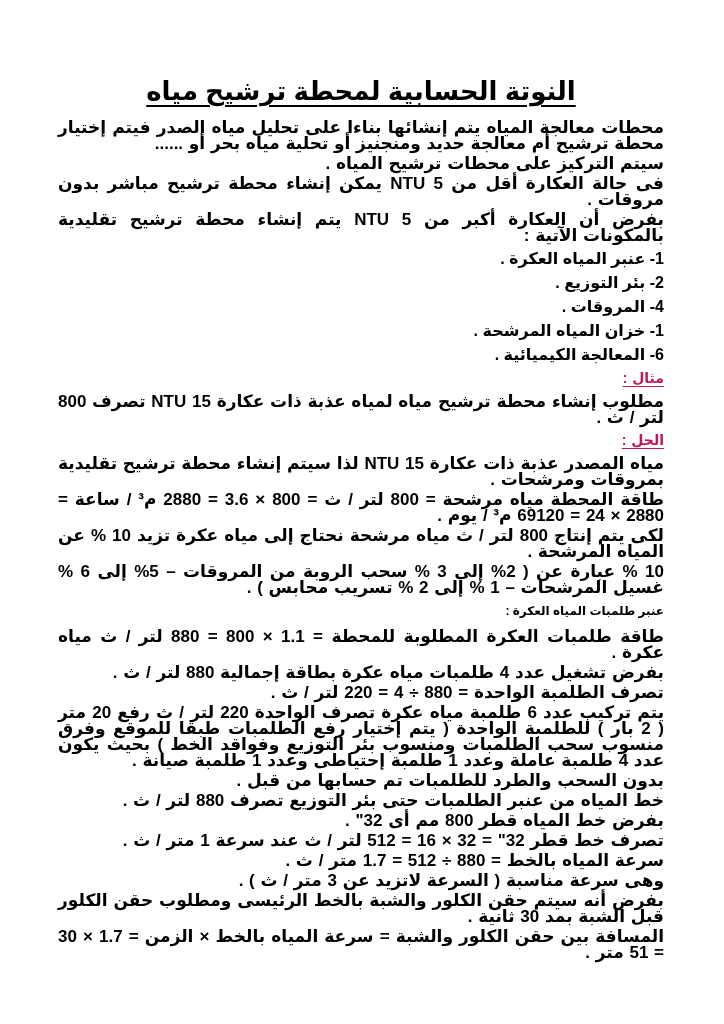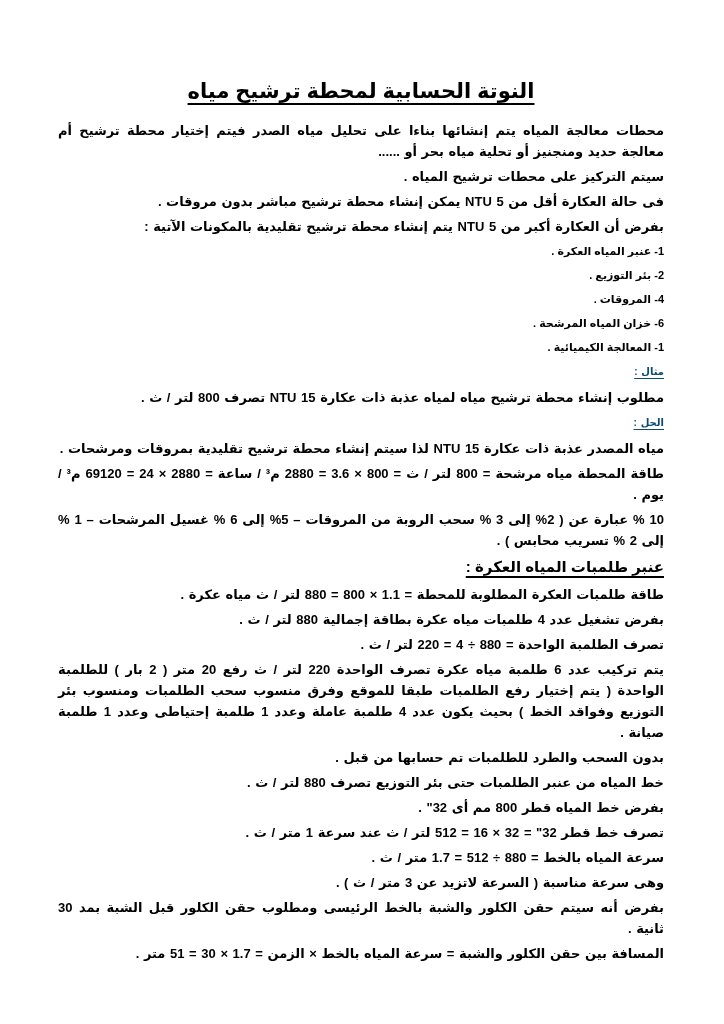--- a/index.html
+++ b/index.html
@@ -14,55 +14,54 @@
     box-sizing: border-box;
     background: #ffffff;
     padding: 78px 60px 30px 58px;
     direction: rtl;
     overflow: hidden;
     font-family: "Liberation Sans", "DejaVu Sans", sans-serif;
     font-weight: 700;
     color: #000000;
   }
   .doc-title {
-    font-size: 21px;
+    font-size: 26px;
     line-height: 26px;
     text-align: center;
     margin: 0 0 16px 0;
     text-decoration: underline;
     text-decoration-thickness: 2px;
     text-underline-offset: 5px;
   }
   .para {
-    font-size: 13px;
-    line-height: 21px;
+    font-size: 17px;
+    line-height: 16px;
     margin: 0 0 4px 0;
     text-align: justify;
     word-spacing: 1px;
   }
   .list-item {
-    font-size: 11px;
+    font-size: 16px;
     line-height: 21px;
     margin: 0 0 3px 0;
     text-align: right;
   }
   .red-heading {
-    color: #0c4a6e;
-    font-size: 10px;
+    color: #be185d;
+    font-size: 14px;
     line-height: 21px;
     margin: 2px 0 5px 0;
     text-decoration: underline;
     text-underline-offset: 3px;
     width: fit-content;
   }
   .section-heading {
-    font-size: 15px;
+    font-size: 12px;
     line-height: 23px;
     margin: 4px 0 6px 0;
-    text-decoration: underline;
     text-decoration-thickness: 1.5px;
     text-underline-offset: 4px;
     width: fit-content;
   }
 </style>
 </head>
 <body>
 
 <div class="page">
 
@@ -70,30 +69,31 @@
 
   <div class="para">محطات معالجة المياه يتم إنشائها بناءا على تحليل مياه الصدر فيتم إختيار محطة ترشيح أم معالجة حديد ومنجنيز أو تحلية مياه بحر أو ......</div>
   <div class="para">سيتم التركيز على محطات ترشيح المياه .</div>
   <div class="para">فى حالة العكارة أقل من NTU 5 يمكن إنشاء محطة ترشيح مباشر بدون مروقات .</div>
   <div class="para">بفرض أن العكارة أكبر من NTU 5 يتم إنشاء محطة ترشيح تقليدية بالمكونات الآتية :</div>
 
   <div>
     <div class="list-item">1- عنبر المياه العكرة .</div>
     <div class="list-item">2- بئر التوزيع .</div>
     <div class="list-item">4- المروقات .</div>
-    <div class="list-item">6- خزان المياه المرشحة .</div>
-    <div class="list-item">1- المعالجة الكيميائية .</div>
+    <div class="list-item">1- خزان المياه المرشحة .</div>
+    <div class="list-item">6- المعالجة الكيميائية .</div>
   </div>
 
   <div class="para red-heading">مثال :</div>
   <div class="para">مطلوب إنشاء محطة ترشيح مياه لمياه عذبة ذات عكارة  NTU 15 تصرف 800 لتر / ث .</div>
 
   <div class="para red-heading">الحل :</div>
   <div class="para">مياه المصدر عذبة ذات عكارة  NTU 15 لذا سيتم إنشاء محطة ترشيح تقليدية بمروقات ومرشحات .</div>
   <div class="para">طاقة المحطة مياه مرشحة = 800 لتر / ث = 800 × 3.6 = 2880 م³ / ساعة = 2880 × 24 = 69120 م³ / يوم .</div>
+  <div class="para">لكى يتم إنتاج 800 لتر / ث مياه مرشحة نحتاج إلى مياه عكرة تزيد 10 % عن المياه المرشحة .</div>
   <div class="para">10 % عبارة عن ( 2% إلى 3 % سحب الروبة من المروقات – 5% إلى 6 % غسيل المرشحات – 1 % إلى 2 % تسريب محابس ) .</div>
 
   <div class="section-heading">عنبر طلمبات المياه العكرة :</div>
   <div class="para">طاقة طلمبات العكرة المطلوبة للمحطة = 1.1 × 800 = 880 لتر / ث مياه عكرة .</div>
   <div class="para">بفرض تشغيل عدد 4 طلمبات مياه عكرة بطاقة إجمالية 880 لتر / ث .</div>
   <div class="para">تصرف الطلمبة الواحدة = 880 ÷ 4 = 220 لتر / ث .</div>
   <div class="para">يتم تركيب عدد 6 طلمبة مياه عكرة تصرف الواحدة 220 لتر / ث رفع 20 متر ( 2 بار ) للطلمبة الواحدة ( يتم إختيار رفع الطلمبات طبقا للموقع وفرق منسوب سحب الطلمبات ومنسوب بئر التوزيع وفواقد الخط ) بحيث يكون عدد 4 طلمبة عاملة وعدد 1 طلمبة إحتياطى وعدد 1 طلمبة صيانة .</div>
   <div class="para">بدون السحب والطرد للطلمبات تم حسابها من قبل .</div>
   <div class="para">خط المياه من عنبر الطلمبات حتى بئر التوزيع تصرف 880 لتر / ث .</div>
   <div class="para">بفرض خط المياه قطر 800 مم أى 32" .</div>

